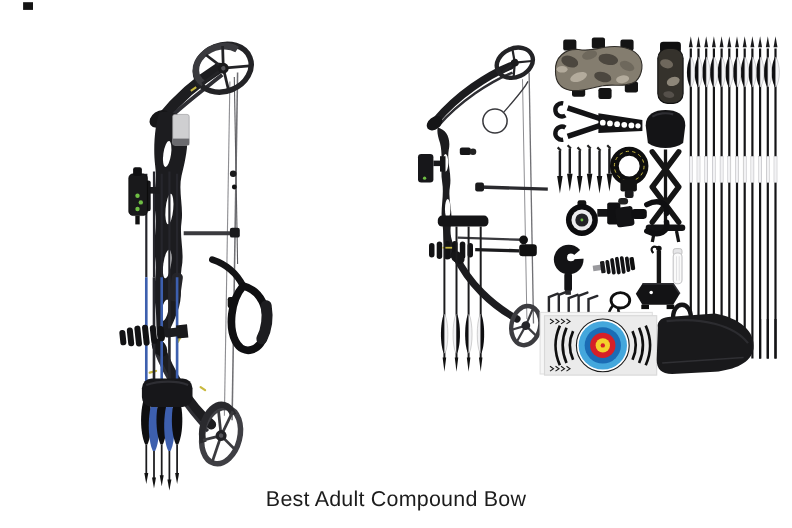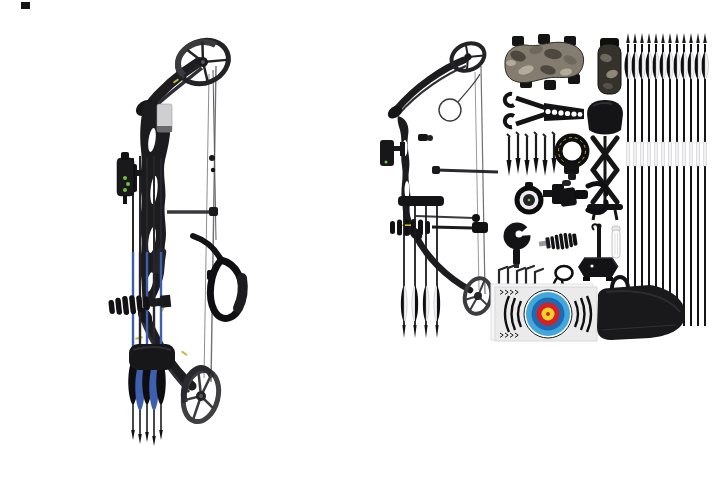--- a/index.html
+++ b/index.html
@@ -525,13 +525,14 @@
       </g>
 
       <g stroke="#141416" stroke-width="2">
         <line x1="313" y1="260" x2="313" y2="296"></line>
           <line x1="320" y1="260" x2="320" y2="296"></line>
           <line x1="327" y1="260" x2="327" y2="296"></line>
       </g>
     </svg>
   </figure>
 
+  <div class="caption">Best Adult Compound Bow</div>
 </div>
 
 </body></html>

